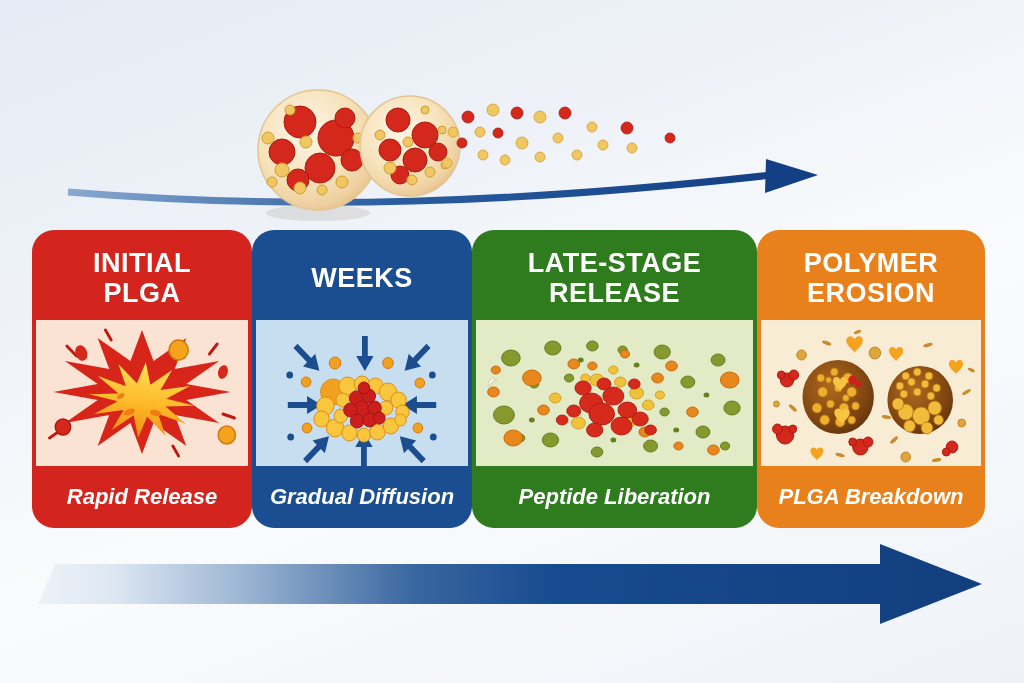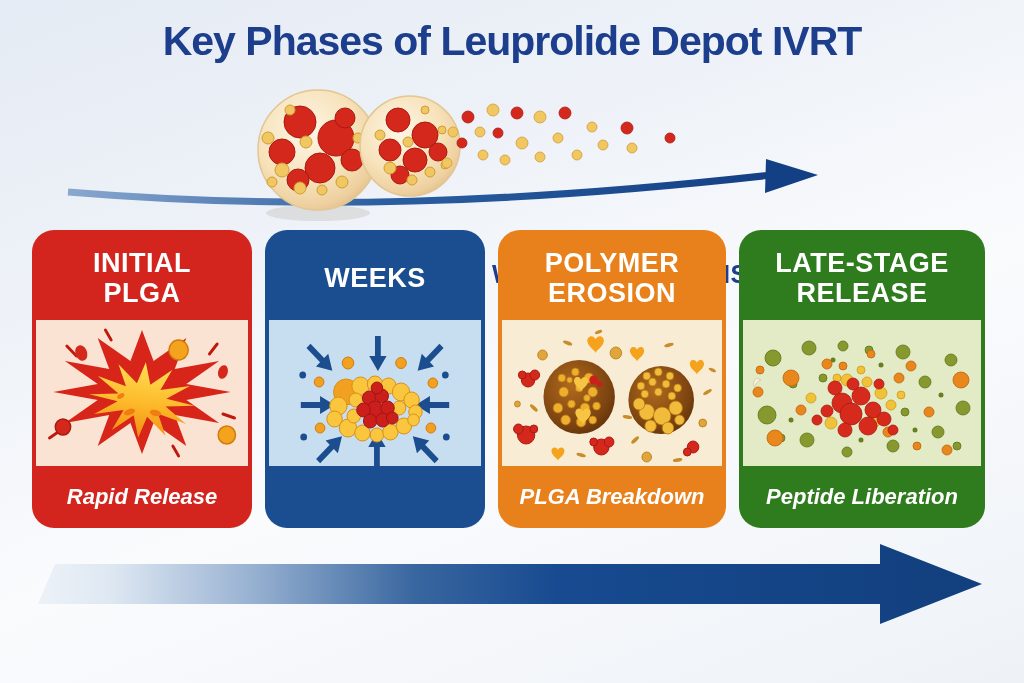--- a/index.html
+++ b/index.html
@@ -5,21 +5,21 @@
   html,body{margin:0;padding:0;}
   body{font-family:"Liberation Sans", sans-serif;background:#ffffff;}
   .page{position:relative;width:1024px;height:683px;overflow:hidden;
     background:linear-gradient(160deg,#e5ebf4 0%,#eef2f8 30%,#fafbfd 58%,#eef2f7 100%);}
   .title{position:absolute;top:18px;left:0;width:100%;text-align:center;
     font-size:41px;font-weight:bold;letter-spacing:-1px;color:#1d3e8c;}
   .hero{position:absolute;top:80px;left:0;width:1024px;height:150px;}
   .hero svg{display:block;}
   .hero-label{position:absolute;top:180px;left:492px;width:226px;text-align:center;
     font-size:25px;font-weight:bold;letter-spacing:0.5px;color:#1c3e8c;white-space:nowrap;}
-  .cards{position:absolute;top:230px;left:32px;width:953px;height:298px;display:flex;gap:13px;}
+  .cards{position:absolute;top:230px;left:32px;width:953px;height:298px;display:flex;}
   .card{height:298px;border-radius:22px;overflow:hidden;display:flex;flex-direction:column;}
   .card.c1{flex:0 0 220px;background:#d3251e;}
   .card.c2{flex:0 0 220px;background:#1a4e90;}
   .card.c3{flex:0 0 228px;background:#e8811b;}
   .card.c4{flex:1;background:#2e7c1d;}
   .card-header{height:84px;display:flex;flex-direction:column;justify-content:center;align-items:center;
     color:#ffffff;font-weight:bold;font-size:27px;line-height:1.12;letter-spacing:0.5px;text-align:center;padding-top:6px;}
   .card-panel{height:146px;margin:0 4px;position:relative;}
   .card-panel svg{display:block;width:100%;height:100%;}
   .p1{background:#fbe3d3;}
@@ -28,21 +28,20 @@
   .p4{background:#e2eac6;}
   .card-footer{flex:1;display:flex;justify-content:center;align-items:center;
     color:#ffffff;font-weight:bold;font-style:italic;font-size:22px;white-space:nowrap;}
   .bottom-arrow{position:absolute;top:540px;left:0;width:1024px;height:96px;}
 </style>
 </head>
 <body>
 
 <div class="page">
 
-  <div class="title">Key Phases of Leuprolide Depot IVRT</div>
 
   <div class="hero">
     <svg width="1024" height="150" viewBox="0 0 1024 150">
       <defs>
         <radialGradient id="sphG" cx="40%" cy="35%" r="75%">
           <stop offset="0%" stop-color="#fdf6e6"></stop>
           <stop offset="55%" stop-color="#f7e2ba"></stop>
           <stop offset="82%" stop-color="#eed0a0"></stop>
           <stop offset="100%" stop-color="#ddb67c"></stop>
         </radialGradient>
@@ -230,20 +229,106 @@
               <circle cx="110" cy="89" r="8"></circle>
             <circle cx="98" cy="90" r="7"></circle>
               <circle cx="123" cy="88" r="7"></circle>
               <circle cx="105" cy="101" r="7"></circle>
             <circle cx="118" cy="100" r="7"></circle>
               <circle cx="112" cy="68" r="6"></circle>
               <circle cx="128" cy="98" r="6"></circle>
           </g>
         </svg>
       </div>
+      <div class="card-footer">Gradual Diffusion</div>
+    </div>
+
+    <div class="card c4">
+      <div class="card-header">
+        <span>LATE-STAGE</span>
+        <span>RELEASE</span>
+      </div>
+      <div class="card-panel p4">
+        <svg viewBox="0 0 238 146" preserveAspectRatio="none">
+          <g fill="#87982f" stroke="#5f7418" stroke-width="0.8">
+            <circle cx="30" cy="38" r="8"></circle>
+              <circle cx="66" cy="28" r="7"></circle>
+              <circle cx="100" cy="26" r="5"></circle>
+            <circle cx="160" cy="32" r="7"></circle>
+              <circle cx="208" cy="40" r="6"></circle>
+              <circle cx="220" cy="88" r="7"></circle>
+            <circle cx="195" cy="112" r="6"></circle>
+              <circle cx="150" cy="126" r="6"></circle>
+              <circle cx="104" cy="132" r="5"></circle>
+            <circle cx="64" cy="120" r="7"></circle>
+              <circle cx="24" cy="95" r="9"></circle>
+              <circle cx="182" cy="62" r="6"></circle>
+            <circle cx="50" cy="64" r="4"></circle>
+              <circle cx="214" cy="126" r="4"></circle>
+              <circle cx="38" cy="118" r="4"></circle>
+            <circle cx="126" cy="30" r="4"></circle>
+              <circle cx="80" cy="58" r="4"></circle>
+              <circle cx="162" cy="92" r="4"></circle>
+          </g>
+          <g fill="#66801f">
+            <circle cx="90" cy="40" r="2.5"></circle>
+              <circle cx="138" cy="45" r="2.5"></circle>
+              <circle cx="172" cy="110" r="2.5"></circle>
+            <circle cx="48" cy="100" r="2.5"></circle>
+              <circle cx="118" cy="120" r="2.5"></circle>
+              <circle cx="198" cy="75" r="2.5"></circle>
+          </g>
+          <g fill="#e8871c" stroke="#bf640c" stroke-width="0.8">
+            <circle cx="48" cy="58" r="8"></circle>
+              <circle cx="218" cy="60" r="8"></circle>
+              <circle cx="15" cy="72" r="5"></circle>
+            <circle cx="84" cy="44" r="5"></circle>
+              <circle cx="168" cy="46" r="5"></circle>
+              <circle cx="32" cy="118" r="8"></circle>
+            <circle cx="204" cy="130" r="5"></circle>
+              <circle cx="128" cy="34" r="4"></circle>
+              <circle cx="58" cy="90" r="5"></circle>
+            <circle cx="156" cy="58" r="5"></circle>
+              <circle cx="186" cy="92" r="5"></circle>
+              <circle cx="100" cy="46" r="4"></circle>
+            <circle cx="145" cy="112" r="5"></circle>
+              <circle cx="174" cy="126" r="4"></circle>
+              <circle cx="17" cy="50" r="4"></circle>
+          </g>
+          <g fill="#f0c23a" stroke="#cf9a14" stroke-width="0.8">
+            <circle cx="104" cy="60" r="6"></circle>
+              <circle cx="124" cy="62" r="5"></circle>
+              <circle cx="138" cy="73" r="6"></circle>
+            <circle cx="88" cy="103" r="6"></circle>
+              <circle cx="148" cy="85" r="5"></circle>
+              <circle cx="118" cy="50" r="4"></circle>
+            <circle cx="94" cy="58" r="4"></circle>
+              <circle cx="132" cy="102" r="5"></circle>
+              <circle cx="68" cy="78" r="5"></circle>
+            <circle cx="158" cy="75" r="4"></circle>
+          </g>
+          <g fill="#d62a1c" stroke="#a81a10" stroke-width="0.8">
+            <circle cx="99" cy="83" r="10"></circle>
+              <circle cx="118" cy="76" r="9"></circle>
+              <circle cx="108" cy="94" r="11"></circle>
+            <circle cx="130" cy="90" r="8"></circle>
+              <circle cx="92" cy="68" r="7"></circle>
+              <circle cx="125" cy="106" r="9"></circle>
+            <circle cx="141" cy="99" r="7"></circle>
+              <circle cx="84" cy="91" r="6"></circle>
+              <circle cx="110" cy="64" r="6"></circle>
+            <circle cx="136" cy="64" r="5"></circle>
+              <circle cx="102" cy="110" r="7"></circle>
+              <circle cx="150" cy="110" r="5"></circle>
+            <circle cx="74" cy="100" r="5"></circle>
+          </g>
+          <path d="M14,58 q-6,4 -2,10 q0,-6 6,-8 Z" fill="#f6f2df" stroke="#cfc6a0" stroke-width="0.8"></path>
+        </svg>
+      </div>
+      <div class="card-footer">Peptide Liberation</div>
     </div>
 
     <div class="card c3">
       <div class="card-header">
         <span>POLYMER</span>
         <span>EROSION</span>
       </div>
       <div class="card-panel p3">
         <svg viewBox="0 0 228 146" preserveAspectRatio="none">
           <defs>
@@ -334,105 +419,20 @@
               <circle cx="42" cy="35" r="5"></circle>
               <circle cx="150" cy="137" r="5"></circle>
             <circle cx="208" cy="103" r="4"></circle>
               <circle cx="16" cy="84" r="3"></circle>
           </g>
         </svg>
       </div>
       <div class="card-footer">PLGA Breakdown</div>
     </div>
 
-    <div class="card c4">
-      <div class="card-header">
-        <span>LATE-STAGE</span>
-        <span>RELEASE</span>
-      </div>
-      <div class="card-panel p4">
-        <svg viewBox="0 0 238 146" preserveAspectRatio="none">
-          <g fill="#87982f" stroke="#5f7418" stroke-width="0.8">
-            <circle cx="30" cy="38" r="8"></circle>
-              <circle cx="66" cy="28" r="7"></circle>
-              <circle cx="100" cy="26" r="5"></circle>
-            <circle cx="160" cy="32" r="7"></circle>
-              <circle cx="208" cy="40" r="6"></circle>
-              <circle cx="220" cy="88" r="7"></circle>
-            <circle cx="195" cy="112" r="6"></circle>
-              <circle cx="150" cy="126" r="6"></circle>
-              <circle cx="104" cy="132" r="5"></circle>
-            <circle cx="64" cy="120" r="7"></circle>
-              <circle cx="24" cy="95" r="9"></circle>
-              <circle cx="182" cy="62" r="6"></circle>
-            <circle cx="50" cy="64" r="4"></circle>
-              <circle cx="214" cy="126" r="4"></circle>
-              <circle cx="38" cy="118" r="4"></circle>
-            <circle cx="126" cy="30" r="4"></circle>
-              <circle cx="80" cy="58" r="4"></circle>
-              <circle cx="162" cy="92" r="4"></circle>
-          </g>
-          <g fill="#66801f">
-            <circle cx="90" cy="40" r="2.5"></circle>
-              <circle cx="138" cy="45" r="2.5"></circle>
-              <circle cx="172" cy="110" r="2.5"></circle>
-            <circle cx="48" cy="100" r="2.5"></circle>
-              <circle cx="118" cy="120" r="2.5"></circle>
-              <circle cx="198" cy="75" r="2.5"></circle>
-          </g>
-          <g fill="#e8871c" stroke="#bf640c" stroke-width="0.8">
-            <circle cx="48" cy="58" r="8"></circle>
-              <circle cx="218" cy="60" r="8"></circle>
-              <circle cx="15" cy="72" r="5"></circle>
-            <circle cx="84" cy="44" r="5"></circle>
-              <circle cx="168" cy="46" r="5"></circle>
-              <circle cx="32" cy="118" r="8"></circle>
-            <circle cx="204" cy="130" r="5"></circle>
-              <circle cx="128" cy="34" r="4"></circle>
-              <circle cx="58" cy="90" r="5"></circle>
-            <circle cx="156" cy="58" r="5"></circle>
-              <circle cx="186" cy="92" r="5"></circle>
-              <circle cx="100" cy="46" r="4"></circle>
-            <circle cx="145" cy="112" r="5"></circle>
-              <circle cx="174" cy="126" r="4"></circle>
-              <circle cx="17" cy="50" r="4"></circle>
-          </g>
-          <g fill="#f0c23a" stroke="#cf9a14" stroke-width="0.8">
-            <circle cx="104" cy="60" r="6"></circle>
-              <circle cx="124" cy="62" r="5"></circle>
-              <circle cx="138" cy="73" r="6"></circle>
-            <circle cx="88" cy="103" r="6"></circle>
-              <circle cx="148" cy="85" r="5"></circle>
-              <circle cx="118" cy="50" r="4"></circle>
-            <circle cx="94" cy="58" r="4"></circle>
-              <circle cx="132" cy="102" r="5"></circle>
-              <circle cx="68" cy="78" r="5"></circle>
-            <circle cx="158" cy="75" r="4"></circle>
-          </g>
-          <g fill="#d62a1c" stroke="#a81a10" stroke-width="0.8">
-            <circle cx="99" cy="83" r="10"></circle>
-              <circle cx="118" cy="76" r="9"></circle>
-              <circle cx="108" cy="94" r="11"></circle>
-            <circle cx="130" cy="90" r="8"></circle>
-              <circle cx="92" cy="68" r="7"></circle>
-              <circle cx="125" cy="106" r="9"></circle>
-            <circle cx="141" cy="99" r="7"></circle>
-              <circle cx="84" cy="91" r="6"></circle>
-              <circle cx="110" cy="64" r="6"></circle>
-            <circle cx="136" cy="64" r="5"></circle>
-              <circle cx="102" cy="110" r="7"></circle>
-              <circle cx="150" cy="110" r="5"></circle>
-            <circle cx="74" cy="100" r="5"></circle>
-          </g>
-          <path d="M14,58 q-6,4 -2,10 q0,-6 6,-8 Z" fill="#f6f2df" stroke="#cfc6a0" stroke-width="0.8"></path>
-        </svg>
-      </div>
-      <div class="card-footer">Peptide Liberation</div>
-    </div>
-
   </div>
 
   <div class="bottom-arrow">
     <svg width="1024" height="96" viewBox="0 0 1024 96">
       <defs>
         <linearGradient id="botG" x1="0" y1="0" x2="1" y2="0">
           <stop offset="0%" stop-color="#edf2f8"></stop>
           <stop offset="8%" stop-color="#dde7f2"></stop>
           <stop offset="22%" stop-color="#9bb4d3"></stop>
           <stop offset="40%" stop-color="#38669f"></stop>

